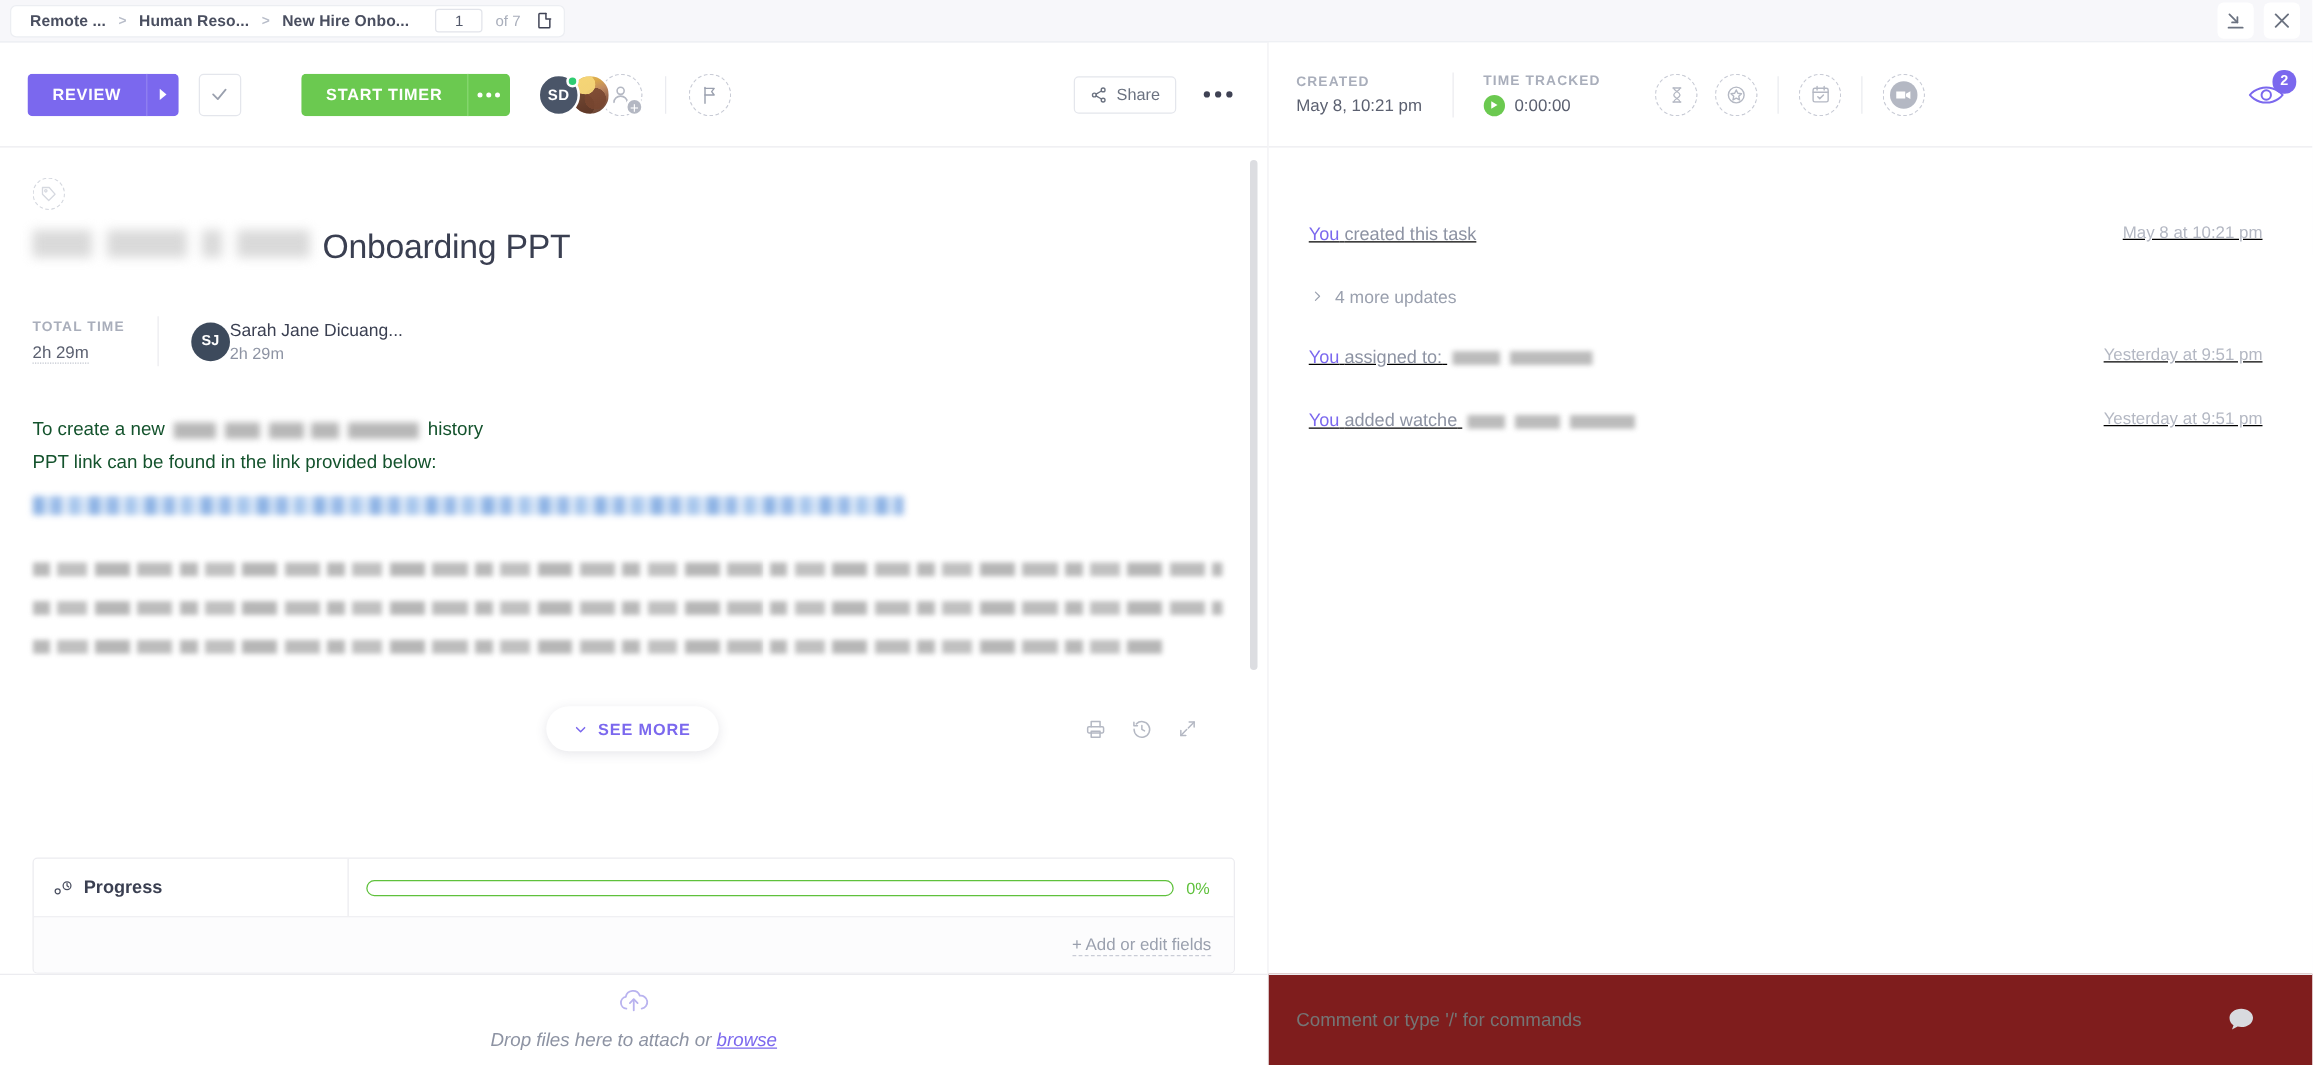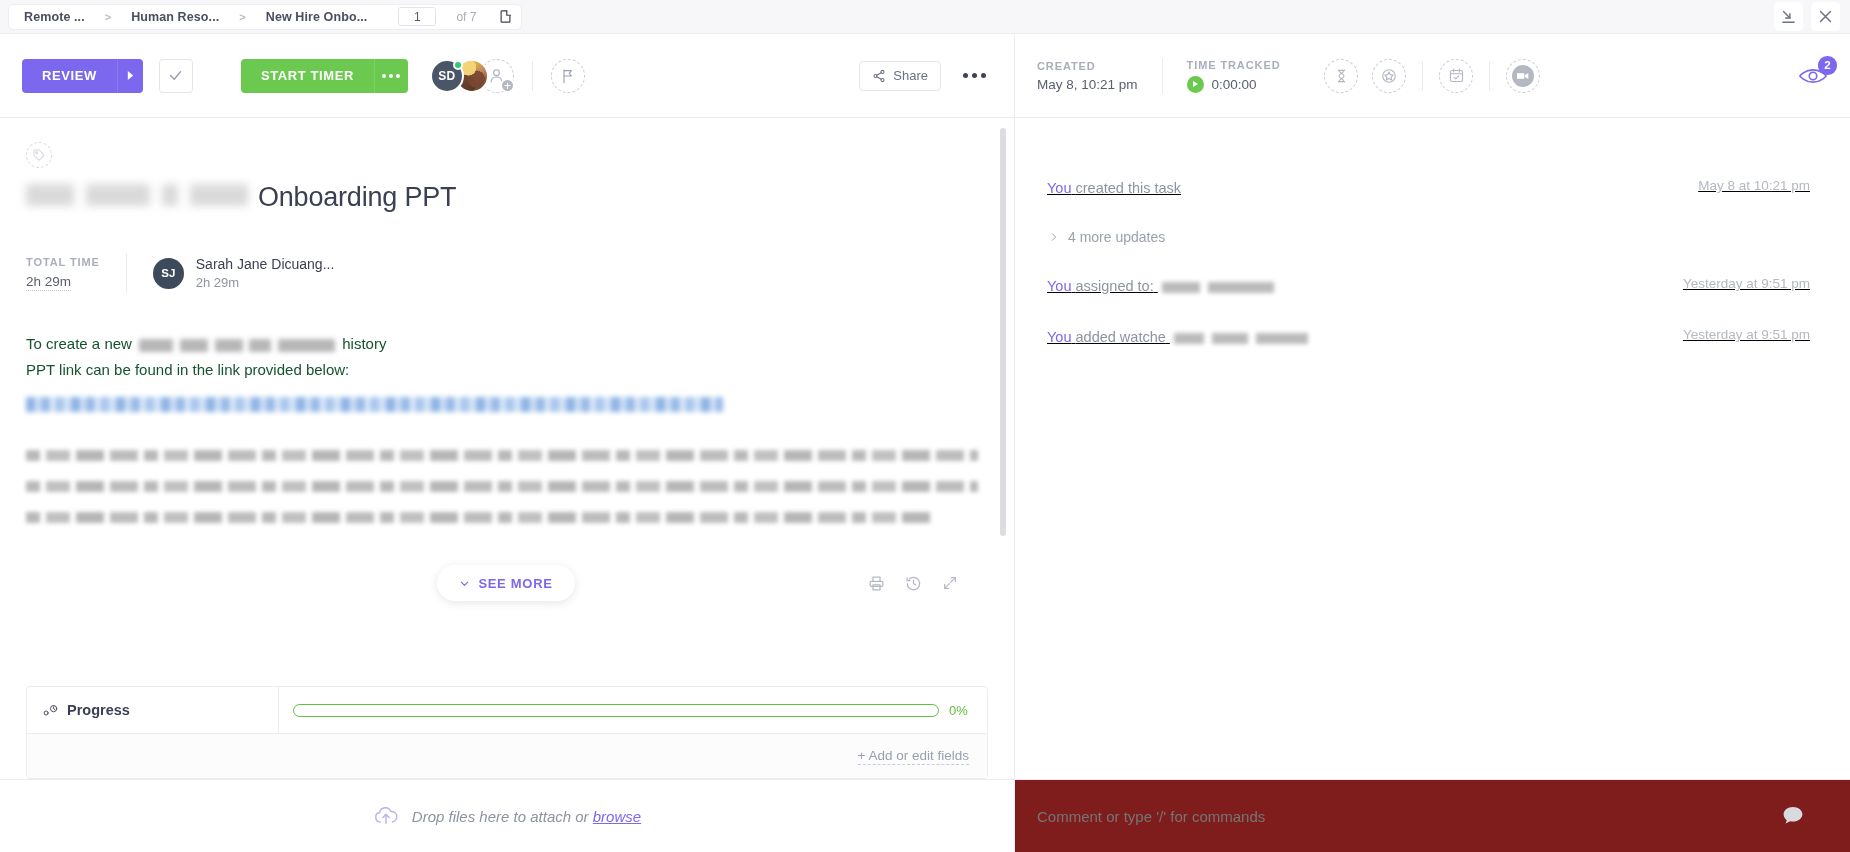--- a/index.html
+++ b/index.html
@@ -21,21 +21,21 @@
     padding: 0 8px;
     position: relative;
   }
   .crumbbox {
     display: flex; align-items: center;
     background: #ffffff;
     border: 1px solid #eceef2;
     border-radius: 5px;
     height: 26px;
     padding: 0 8px;
-    gap: 12px;
+    gap: 2px;
   }
   .crumb {
     font-size: 12.5px; font-weight: 700; color: #4a4f60;
     padding: 0 7px; letter-spacing: .1px; white-space: nowrap;
   }
   .crumb-sep { color: #b8bdc9; font-size: 11px; font-weight: 700; padding: 0 1px; }
   .pagebox {
     width: 38px; height: 19px;
     border: 1px solid #e2e4ea; border-radius: 3px;
     margin-left: 12px; display: flex; align-items: center; justify-content: center;
@@ -183,21 +183,21 @@
     display: inline-block; height: 22px; width: 228px;
     background:
       linear-gradient(90deg,#cdcdcd 0 48px,transparent 48px 60px,#cdcdcd 60px 124px,transparent 124px 136px,#cdcdcd 136px 152px,transparent 152px 164px,#cdcdcd 164px 222px,transparent 222px);
     filter: blur(4.2px); opacity: .75; margin-right: 4px;
   }
 
   .timerow { display: flex; align-items: center; margin-top: 40px; }
   .tt-label { font-size: 11px; letter-spacing: .9px; color: #a9aebb; font-weight: 700; text-transform: uppercase; }
   .tt-val { font-size: 13.5px; color: #5b6070; margin-top: 6px; border-bottom: 1px dotted #c2c6d0; display: inline-block; padding-bottom: 1px; cursor: pointer;}
   .tt-div { width: 1px; height: 40px; background: #ececf0; margin: 0 26px; }
-  .tt-user { display: flex; align-items: center; gap: 12px; }
+  .tt-user { display: flex; align-items: center; }
   .av-sj {
     width: 31px; height: 31px; border-radius: 50%; background: #3d4a5c; color: #fff;
     font-size: 11.5px; font-weight: 700; display: flex; align-items: center; justify-content: center;
   }
   .tt-user-name { font-size: 14px; color: #3a3f51; }
   .tt-user-time { font-size: 13px; color: #8d93a3; margin-top: 3px; }
 
   .desc { margin-top: 38px; }
   .desc p { font-size: 15px; color: #14532d; line-height: 26px; }
   .blur-inline {
@@ -263,21 +263,21 @@
   .blur-name {
     display: inline-block; height: 11px; width: 112px; vertical-align: middle;
     background: linear-gradient(90deg,#8e8e8e 0 38px,transparent 38px 46px,#8e8e8e 46px 112px);
     filter: blur(2.3px); opacity: .6; margin-left: 4px;
   }
   .blur-name.w2 { width: 134px; background: linear-gradient(90deg,#8e8e8e 0 30px,transparent 30px 38px,#8e8e8e 38px 74px,transparent 74px 82px,#8e8e8e 82px 134px); }
 
   
   .lfooter {
     height: 73px; min-height: 73px; border-top: 1px solid #ececf0;
-    display: flex; align-items: center; justify-content: center; gap: 13px; background: #fff;
+    display: flex; align-items: center; justify-content: center; gap: 13px; background: #fff; flex-direction: column;
   }
   .droptext { font-size: 15px; color: #8d93a3; font-style: italic; }
   .browse { color: #7b68ee; text-decoration: underline; font-style: italic; cursor: pointer; }
   .rfooter {
     height: 73px; min-height: 73px; border-top: 1px solid #ececf0;
     display: flex; align-items: center; padding: 0 44px 0 22px; background: #7f1d1d;
   }
   .cinput { flex: 1; font-size: 15px; color: #b4b8c3; border: none; outline: none; background: transparent; font-family: "Liberation Sans", sans-serif; }
   .bubble { cursor: pointer; display: flex; align-items: center; }
 

